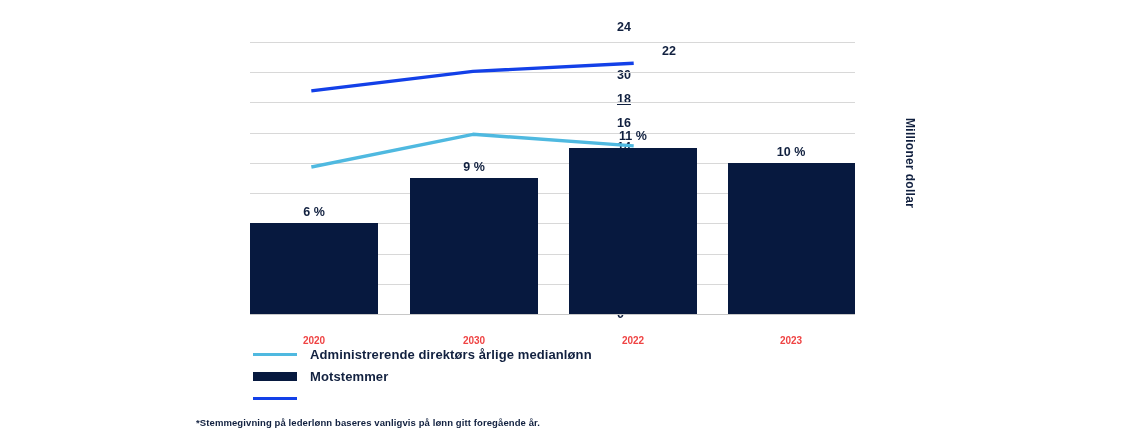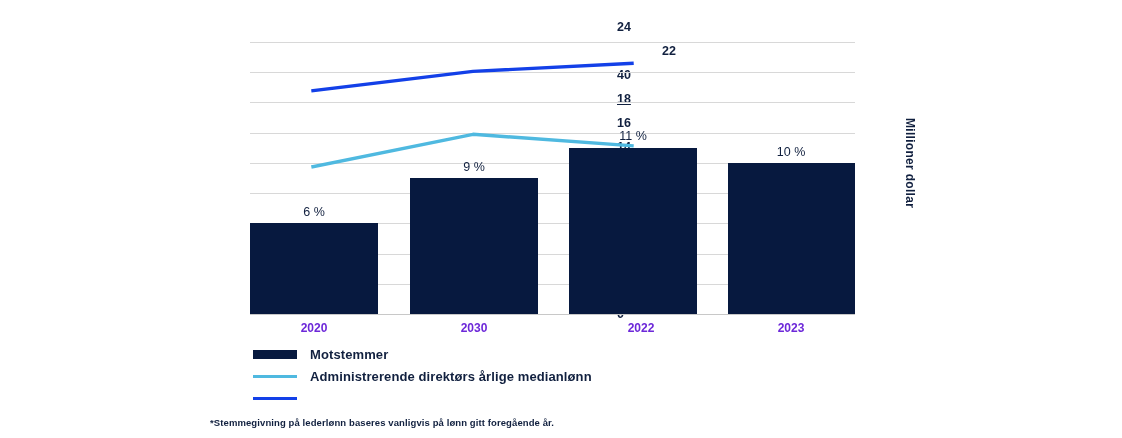--- a/index.html
+++ b/index.html
@@ -67,32 +67,32 @@
 
   
   .bar {
     position: absolute;
     bottom: 0;
     background: #07193f;
   }
   .bar-label {
     position: absolute;
     font-size: 12.5px;
-    font-weight: normal;
+    font-weight: bold;
     color: #11203f;
     text-align: right;
     white-space: nowrap;
     transform: translateX(-50%);
   }
   .x-label {
     position: absolute;
-    top: 279px;
-    font-size: 12px;
-    font-weight: bold;
-    color: #6d28d9;
+    top: 293px;
+    font-size: 10px;
+    font-weight: bold;
+    color: #ef4444;
     text-align: center;
     white-space: nowrap;
     transform: translateX(-50%);
   }
 
   
   .lines-svg {
     position: absolute;
     left: 0;
     top: 0;
@@ -128,21 +128,21 @@
   .legend-text {
     font-size: 13px;
     font-weight: bold;
     color: #11203f;
     white-space: nowrap;
     letter-spacing: .1px;
   }
 
   .footnote {
     position: absolute;
-    left: 210px;
+    left: 196px;
     top: 417px;
     font-size: 9.5px;
     font-weight: bold;
     color: #11203f;
     white-space: nowrap;
     letter-spacing: .1px;
   }
 </style>
 </head>
 <body>
@@ -158,21 +158,21 @@
     
     
     
     
     
   </div>
 
   <div>
     <div class="ytick-right" style="top:27.3px;">24</div>
     <div class="ytick-right" style="top:51.2px;margin-left:45px;">22</div>
-    <div class="ytick-right" style="top:75.1px;">40</div>
+    <div class="ytick-right" style="top:75.1px;">30</div>
     <div class="ytick-right" style="top:99px;text-decoration:underline;">18</div>
     <div class="ytick-right" style="top:122.8px;">16</div>
     <div class="ytick-right" style="top:146.7px;">14</div>
     <div class="ytick-right" style="top:170.6px;">12</div>
     <div class="ytick-right" style="top:194.5px;">10</div>
     <div class="ytick-right" style="top:218.3px;">8</div>
     <div class="ytick-right" style="top:242.2px;">6</div>
     <div class="ytick-right" style="top:266.1px;">4</div>
     <div class="ytick-right" style="top:290px;">2</div>
     <div class="ytick-right" style="top:313.8px;">0</div>
@@ -203,33 +203,33 @@
     <div class="bar-label" style="left:383px; top:87px;">11 %</div>
     <div class="bar-label" style="left:541px; top:103px;">10 %</div>
 
     <svg class="lines-svg" viewBox="0 0 605 272" preserveAspectRatio="none">
       <polyline points="63,124.7 223,92.3 382,103.7" fill="none" stroke="#4fb9e0" stroke-width="3.4" stroke-linecap="square" stroke-linejoin="round"></polyline>
       <polyline points="63,48.7 223,29.4 382,21.4" fill="none" stroke="#1340e8" stroke-width="3.4" stroke-linecap="square" stroke-linejoin="round"></polyline>
     </svg>
 
     <div class="x-label" style="left:64px;">2020</div>
     <div class="x-label" style="left:224px;">2030</div>
-    <div class="x-label" style="left:383px;margin-left:8px;">2022</div>
+    <div class="x-label" style="left:383px;">2022</div>
     <div class="x-label" style="left:541px;">2023</div>
   </div>
 
   <div class="legend">
+    <div class="legend-row">
+      <span class="swatch line-swatch" style="background:#4fb9e0;"></span>
+      <span class="legend-text">Administrerende direktørs årlige medianlønn</span>
+    </div>
     <div class="legend-row">
       <span class="swatch bar-swatch"></span>
       <span class="legend-text">Motstemmer</span>
     </div>
     <div class="legend-row">
-      <span class="swatch line-swatch" style="background:#4fb9e0;"></span>
-      <span class="legend-text">Administrerende direktørs årlige medianlønn</span>
-    </div>
-    <div class="legend-row">
       <span class="swatch line-swatch" style="background:#1340e8;"></span>
     </div>
   </div>
 
   <div class="footnote">*Stemmegivning på lederlønn baseres vanligvis på lønn gitt foregående år.</div>
 
 </div>
 
 </body></html>

